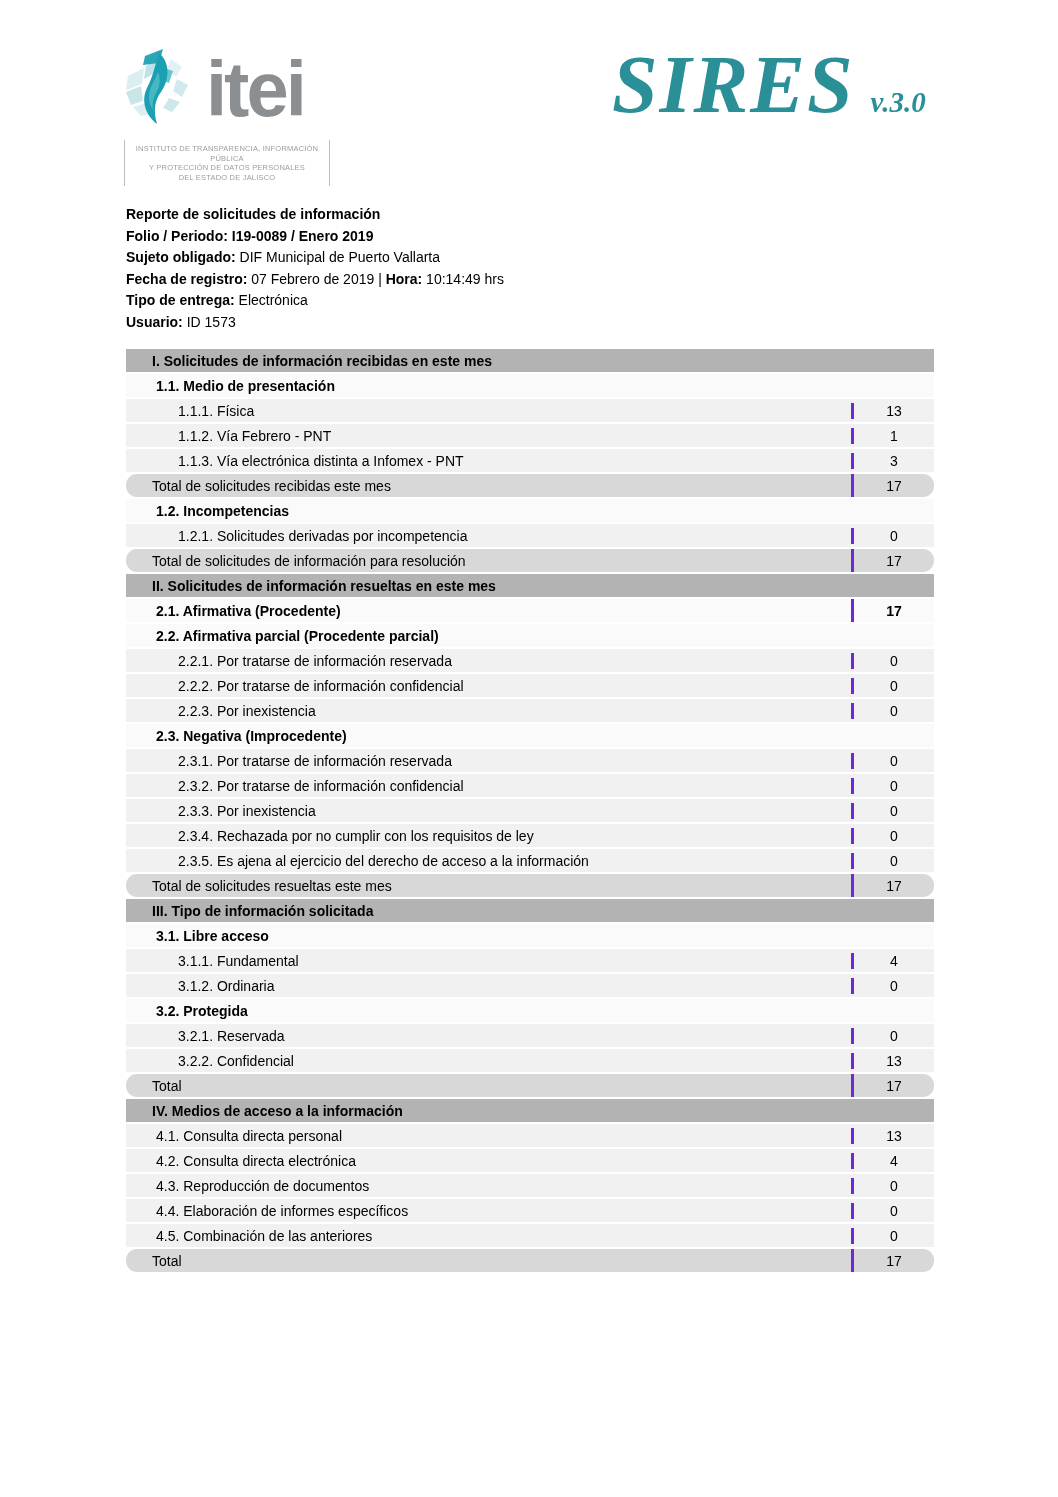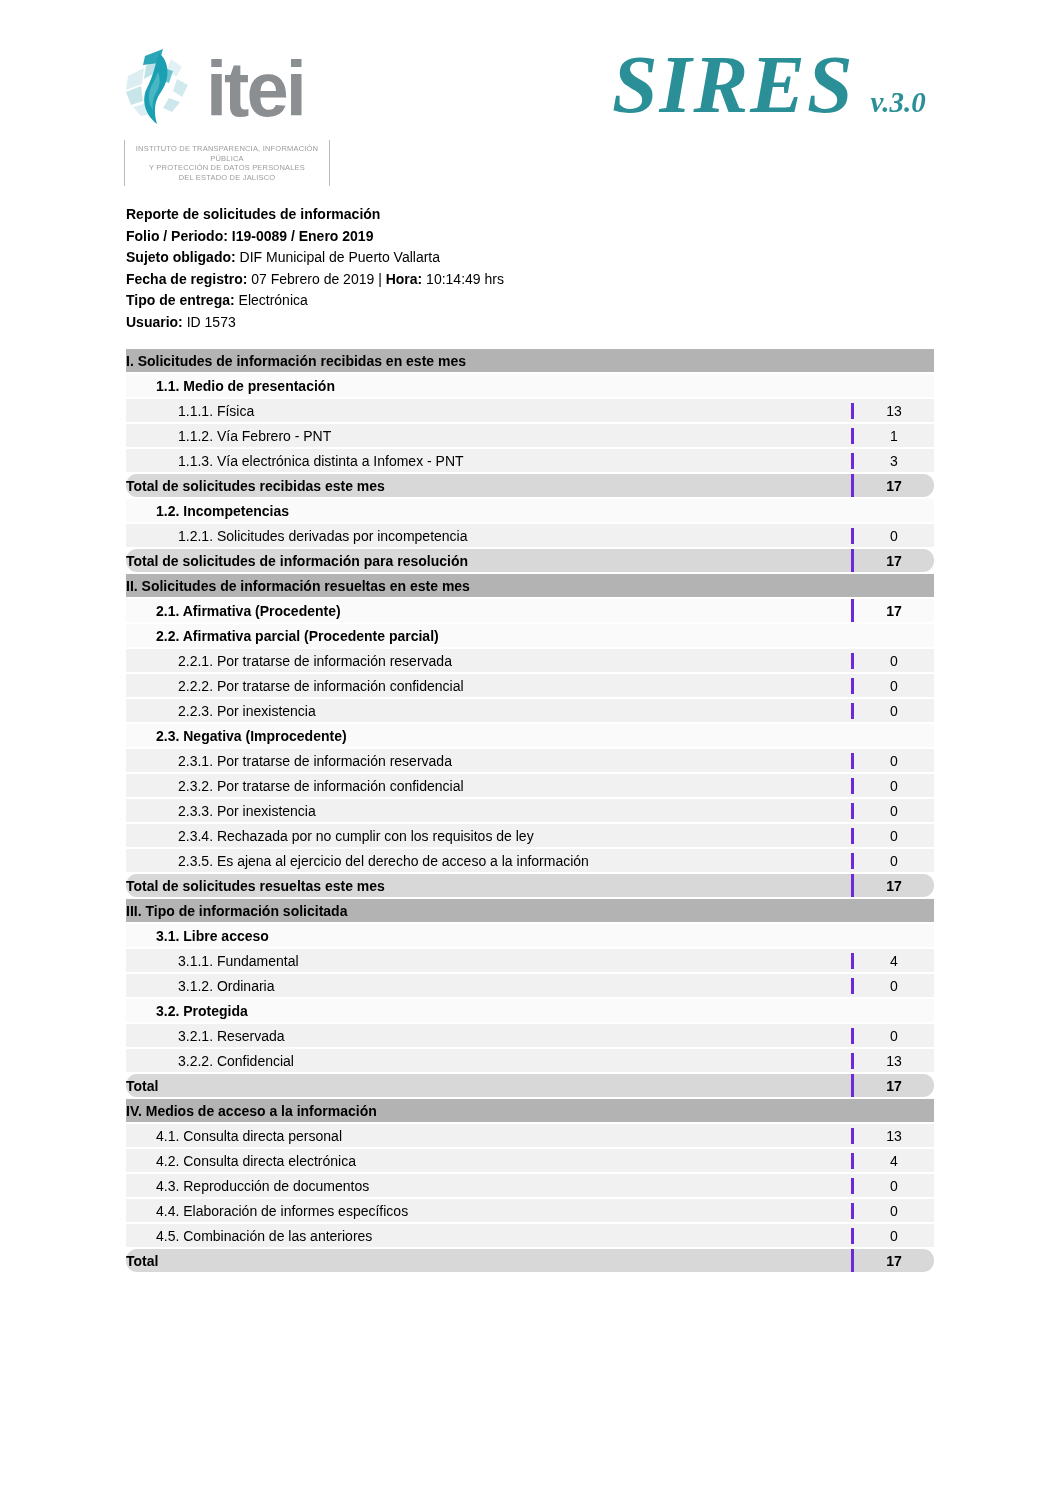--- a/index.html
+++ b/index.html
@@ -39,22 +39,22 @@
 
   
   .rtable { position:absolute; left:126px; top:349px; width:808px; }
   .t-row { display:flex; height:23px; margin-bottom:2px; font-size:14px; }
   .t-label { flex:1; display:flex; align-items:center; white-space:nowrap; overflow:hidden; }
   .t-value { width:80px; display:flex; align-items:center; justify-content:center; }
   .t-row.hasval .t-value { border-left:3px solid #6d28d9; }
   .sec { background:var(--sec-bg,#b3b3b3); font-weight:bold; }
   .sub { background:var(--sub-bg,#fafafa); font-weight:bold; }
   .dat { background:var(--dat-bg,#f1f1f1);align-items:center; }
-  .tot { background:var(--tot-bg,#d8d8d8); font-weight:bold;border-radius:11px; }
-  .ind0 .t-label { padding-left:0; }
+  .tot { background:var(--tot-bg,#d8d8d8); font-weight:normal;border-radius:11px; }
+  .ind0 .t-label { padding-left:26px; }
   .ind1 .t-label { padding-left:30px; }
   .ind2 .t-label { padding-left:52px; }
 </style>
 </head>
 <body>
 
 <div class="page">
 
   <div class="itei-block">
     <div class="itei-top">

